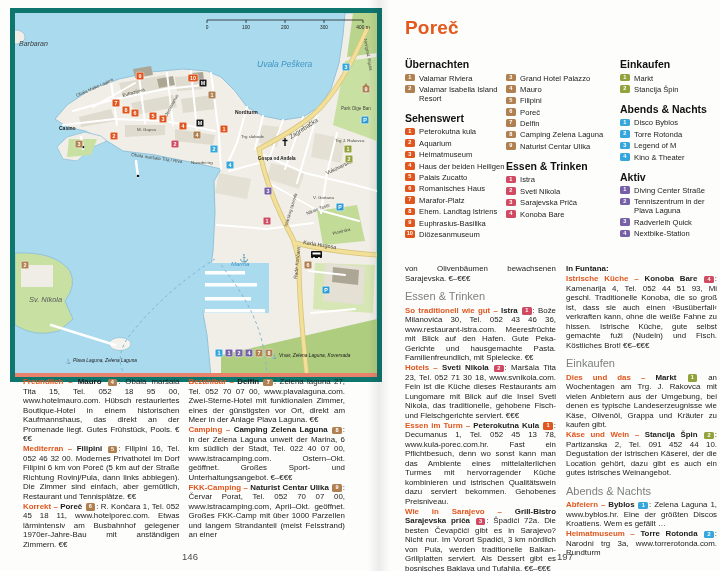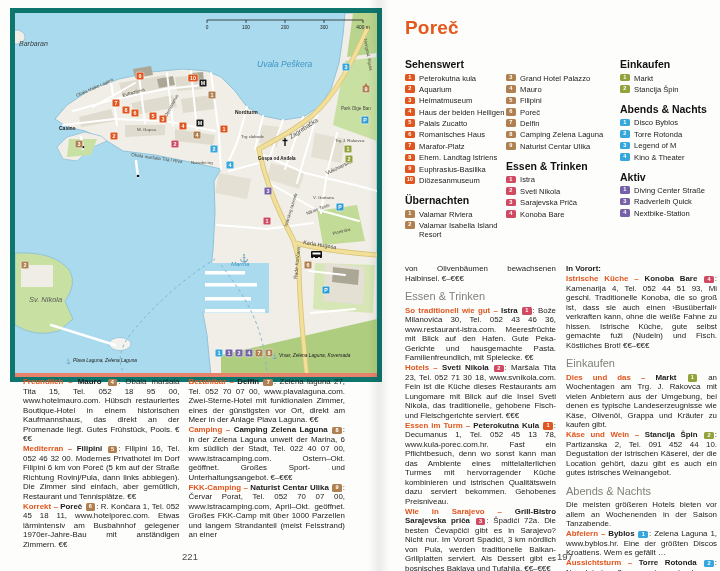--- a/index.html
+++ b/index.html
@@ -356,27 +356,38 @@
         <p class="entry"><span class="tag">Freundlich – </span><b>Mauro</b> <span class="badge" style="background: rgb(176, 128, 80);">4</span><span>: Obala maršala Tita 15, Tel. 052 18 95 00, www.hotelmauro.com. Hübsch restauriertes Boutique-Hotel in einem historischen Kaufmannshaus, das direkt an der Promenade liegt. Gutes Frühstück, Pools. €€€</span></p>
         <p class="entry"><span class="tag">Mediterran – </span><b>Filipini</b> <span class="badge" style="background: rgb(176, 128, 80);">5</span><span>: Filipini 16, Tel. 052 46 32 00. Modernes Privathotel im Dorf Filipini 6 km von Poreč (5 km auf der Straße Richtung Rovinj/Pula, dann links abbiegen). Die Zimmer sind einfach, aber gemütlich, Restaurant und Tennisplätze. €€</span></p>
         <p class="entry"><span class="tag">Korrekt – </span><b>Poreč</b> <span class="badge" style="background: rgb(176, 128, 80);">6</span><span>: R. Končara 1, Tel. 052 45 18 11, www.hotelporec.com. Etwas lärmintensiv am Busbahnhof gelegener 1970er-Jahre-Bau mit anständigen Zimmern. €€</span></p>
       </div>
     <div class="bcol">
         <p class="entry"><span class="tag">Bezahlbar – </span><b>Delfin</b> <span class="badge" style="background: rgb(176, 128, 80);">7</span><span>: Zelena laguna 27, Tel. 052 70 07 00, www.plavalaguna.com. Zwei-Sterne-Hotel mit funktionalen Zimmer, eines der günstigsten vor Ort, direkt am Meer in der Anlage Plava Laguna. €€</span></p>
         <p class="entry"><span class="tag">Camping – </span><b>Camping Zelena Laguna</b> <span class="badge" style="background: rgb(176, 128, 80);">8</span><span>: in der Zelena Laguna unweit der Marina, 6 km südlich der Stadt, Tel. 022 40 07 00, www.istracamping.com. Ostern–Okt. geöffnet. Großes Sport- und Unterhaltungsangebot. €–€€€</span></p>
         <p class="entry"><span class="tag">FKK-Camping – </span><b>Naturist Centar Ulika</b> <span class="badge" style="background: rgb(176, 128, 80);">9</span><span>: Červar Porat, Tel. 052 70 07 00, www.istracamping.com, April–Okt. geöffnet. Großes FKK-Camp mit über 1000 Parzellen und langem Strandanteil (meist Felsstrand) an einer</span></p>
       </div>
   </div>
-  <div class="pgnum pgnum-left">221</div>
+  <div class="pgnum pgnum-left">146</div>
 
   <div class="rp-title">Poreč</div>
 
   <div class="legend" id="legend-root">
       <div class="lcol1">
         <div class="lsec">
+          <div class="lheader">Übernachten</div>
+          <div class="lrow">
+            <span class="badge" style="background: rgb(176, 128, 80);">1</span>
+            <span class="llabel">Valamar Riviera</span>
+          </div>
+          <div class="lrow">
+            <span class="badge" style="background: rgb(176, 128, 80);">2</span>
+            <span class="llabel">Valamar Isabella Island Resort</span>
+          </div>
+        </div>
+        <div class="lsec">
           <div class="lheader">Sehenswert</div>
           <div class="lrow">
             <span class="badge" style="background: rgb(224, 86, 30);">1</span>
             <span class="llabel">Peterokutna kula</span>
           </div>
           <div class="lrow">
             <span class="badge" style="background: rgb(224, 86, 30);">2</span>
             <span class="llabel">Aquarium</span>
           </div>
           <div class="lrow">
@@ -403,31 +414,20 @@
             <span class="badge" style="background: rgb(224, 86, 30);">8</span>
             <span class="llabel">Ehem. Landtag Istriens</span>
           </div>
           <div class="lrow">
             <span class="badge" style="background: rgb(224, 86, 30);">9</span>
             <span class="llabel">Euphrasius-Basilika</span>
           </div>
           <div class="lrow">
             <span class="badge" style="background: rgb(224, 86, 30);">10</span>
             <span class="llabel">Diözesanmuseum</span>
-          </div>
-        </div>
-        <div class="lsec">
-          <div class="lheader">Übernachten</div>
-          <div class="lrow">
-            <span class="badge" style="background: rgb(176, 128, 80);">1</span>
-            <span class="llabel">Valamar Riviera</span>
-          </div>
-          <div class="lrow">
-            <span class="badge" style="background: rgb(176, 128, 80);">2</span>
-            <span class="llabel">Valamar Isabella Island Resort</span>
           </div>
         </div>
       </div>
       <div class="lcol2">
         <div class="lsec pad-top">
           <div class="lrow">
             <span class="badge" style="background: rgb(176, 128, 80);">3</span>
             <span class="llabel">Grand Hotel Palazzo</span>
           </div>
           <div class="lrow">
@@ -506,48 +506,51 @@
             <span class="llabel">Kino &amp; Theater</span>
           </div>
         </div>
         <div class="lsec">
           <div class="lheader">Aktiv</div>
           <div class="lrow">
             <span class="badge" style="background: rgb(118, 96, 168);">1</span>
             <span class="llabel">Diving Center Straße</span>
           </div>
           <div class="lrow">
+            <span class="badge" style="background: rgb(118, 96, 168);">2</span>
+            <span class="llabel">Tenniszentrum in der Plava Laguna</span>
+          </div>
+          <div class="lrow">
             <span class="badge" style="background: rgb(118, 96, 168);">3</span>
             <span class="llabel">Radverleih Quick</span>
           </div>
           <div class="lrow">
             <span class="badge" style="background: rgb(118, 96, 168);">4</span>
             <span class="llabel">Nextbike-Station</span>
           </div>
         </div>
       </div>
     </div>
 
   <div class="cols rp-cols">
     <div class="bcol">
-        <p class="entry"><span>von Olivenbäumen bewachsenen Halbinsel. €–€€€</span></p>
+        <p class="entry"><span>von Olivenbäumen bewachsenen Sarajevska. €–€€€</span></p>
         <p class="body-section">Essen &amp; Trinken</p>
         <p class="entry"><span class="tag">So traditionell wie gut – </span><b>Istra</b> <span class="badge" style="background: rgb(208, 74, 98);">1</span><span>: Bože Milanovića 30, Tel. 052 43 46 36, www.restaurant-istra.com. Meeresfrüchte mit Blick auf den Hafen. Gute Peka-Gerichte und hausgemachte Pasta. Familienfreundlich, mit Spielecke. €€</span></p>
         <p class="entry"><span class="tag">Hotels – </span><b>Sveti Nikola</b> <span class="badge" style="background: rgb(208, 74, 98);">2</span><span>: Maršala Tita 23, Tel. 052 71 30 18, www.svnikola.com. Fein ist die Küche dieses Restaurants am Lungomare mit Blick auf die Insel Sveti Nikola, das traditionelle, gehobene Fisch- und Fleischgerichte serviert. €€€</span></p>
         <p class="entry"><span class="tag">Essen im Turm – </span><b>Peterokutna Kula</b> <span class="badge" style="background: rgb(224, 86, 30);">1</span><span>: Decumanus 1, Tel. 052 45 13 78, www.kula-porec.com.hr. Fast ein Pflichtbesuch, denn wo sonst kann man das Ambiente eines mittelalterlichen Turmes mit hervorragender Küche kombinieren und istrischen Qualitätswein dazu serviert bekommen. Gehobenes Preisniveau.</span></p>
         <p class="entry"><span class="tag">Wie in Sarajevo – </span><b>Grill-Bistro Sarajevska priča</b> <span class="badge" style="background: rgb(208, 74, 98);">3</span><span>: Špadići 72a. Die besten Čevapčići gibt es in Sarajevo? Nicht nur. Im Vorort Spadići, 3 km nördlich von Pula, werden traditionelle Balkan-Grillplatten serviert. Als Dessert gibt es bosnisches Baklava und Tufahija. €€–€€€</span></p>
       </div>
     <div class="bcol">
-        <p class="entry"><b>In Vorort:</b></p>
+        <p class="entry"><b>In Funtana:</b></p>
         <p class="entry"><span class="tag">Istrische Küche – </span><b>Konoba Bare</b> <span class="badge" style="background: rgb(208, 74, 98);">4</span><span>: Kamenarija 4, Tel. 052 44 51 93, Mi geschl. Traditionelle Konoba, die so groß ist, dass sie auch einen ›Busüberfall‹ verkraften kann, ohne die weiße Fahne zu hissen. Istrische Küche, gute selbst gemachte fuži (Nudeln) und Fisch. Köstliches Brot! €€–€€€</span></p>
         <p class="body-section">Einkaufen</p>
         <p class="entry"><span class="tag">Dies und das – </span><b>Markt</b> <span class="badge" style="background: rgb(148, 162, 60);">1</span><span> an Wochentagen am Trg. J. Rakovca mit vielen Anbietern aus der Umgebung, bei denen es typische Landeserzeugnisse wie Käse, Olivenöl, Grappa und Kräuter zu kaufen gibt.</span></p>
         <p class="entry"><span class="tag">Käse und Wein – </span><b>Stancija Špin</b> <span class="badge" style="background: rgb(148, 162, 60);">2</span><span>: Partizanska 2, Tel. 091 452 44 10. Degustation der istrischen Käserei, der die Location gehört, dazu gibt es auch ein gutes istrisches Weinangebot.</span></p>
         <p class="body-section">Abends &amp; Nachts</p>
-        <p class="entry"><span>Die meisten größeren Hotels bieten vor allem an Wochenenden in der Saison Tanzabende.</span></p>
         <p class="entry"><span class="tag">Abfeiern – </span><b>Byblos</b> <span class="badge" style="background: rgb(53, 167, 220);">1</span><span>: Zelena Laguna 1, www.byblos.hr. Eine der größten Discos Kroatiens. Wem es gefällt …</span></p>
-        <p class="entry"><span class="tag">Aussichtsturm – </span><b>Torre Rotonda</b> <span class="badge" style="background: rgb(53, 167, 220);">2</span><span>: Narodni trg 3a, www.torrerotonda.com. Rundturm</span></p>
+        <p class="entry"><span class="tag">Heimatmuseum – </span><b>Torre Rotonda</b> <span class="badge" style="background: rgb(53, 167, 220);">2</span><span>: Narodni trg 3a, www.torrerotonda.com. Rundturm</span></p>
       </div>
   </div>
   <div class="pgnum pgnum-right">197</div>
 
   <div class="gutter"></div>
 </div>
 
 </body></html>

